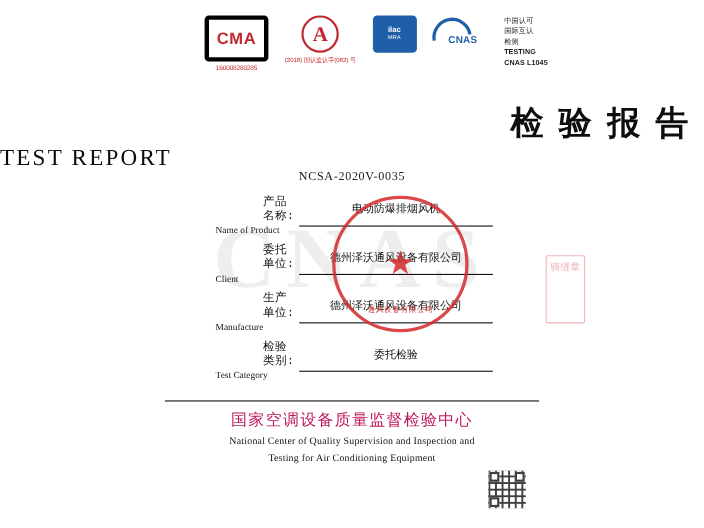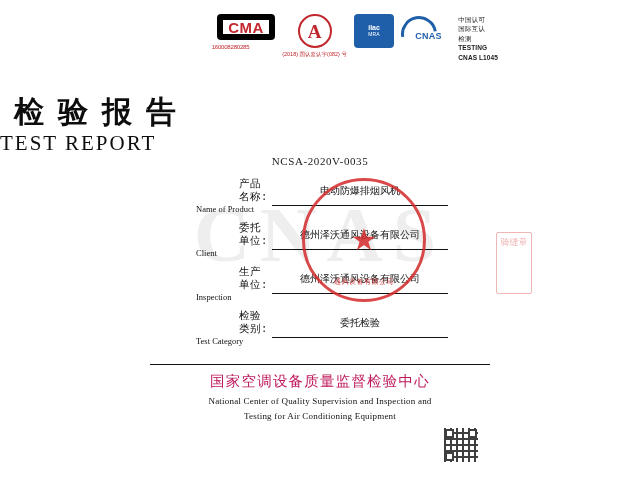--- a/index.html
+++ b/index.html
@@ -29,28 +29,27 @@
   }
   .logo-block {
     display: flex;
     flex-direction: column;
     align-items: center;
   }
 
   
   .cma-mark {
     width: 58px;
-    height: 26px;
-    border: 6px solid #000000;
+    height: 42px;
+    border: 4px solid #000000;
     border-radius: 4px;
     display: flex;
     align-items: center;
     justify-content: center;
     box-sizing: border-box;
-    margin-left: 31px;
   }
   .cma-mark span {
     color: #c1272d;
     font-family: "Liberation Sans", sans-serif;
     font-weight: bold;
     font-size: 15px;
     letter-spacing: 0.5px;
     line-height: 1;
   }
   .logo-caption {
@@ -159,21 +158,21 @@
   }
   .cnas-textblock .cn-line { letter-spacing: 0.2px; }
   .cnas-textblock .en-line { font-weight: bold; letter-spacing: 0.1px; }
 
   
   .title-cn {
     position: absolute;
     top: 92px;
     left: 0;
     width: 640px;
-    text-align: left;
+    text-align: right;
     font-family: "Liberation Serif", serif;
     font-size: 30px;
     font-weight: bold;
     letter-spacing: 14px;
     text-indent: 14px;
     color: #0d0d0d;
   }
   .title-en {
     position: absolute;
     top: 131px;
@@ -447,21 +446,21 @@
     <div class="field-label">
       <span class="cn">委托单位:</span>
       <span class="en">Client</span>
     </div>
     <div class="field-value">德州泽沃通风设备有限公司</div>
   </div>
 
   <div class="field-row">
     <div class="field-label">
       <span class="cn">生产单位:</span>
-      <span class="en">Inspection</span>
+      <span class="en">Manufacture</span>
     </div>
     <div class="field-value">德州泽沃通风设备有限公司</div>
   </div>
 
   <div class="field-row">
     <div class="field-label">
       <span class="cn">检验类别:</span>
       <span class="en">Test Category</span>
     </div>
     <div class="field-value">委托检验</div>

